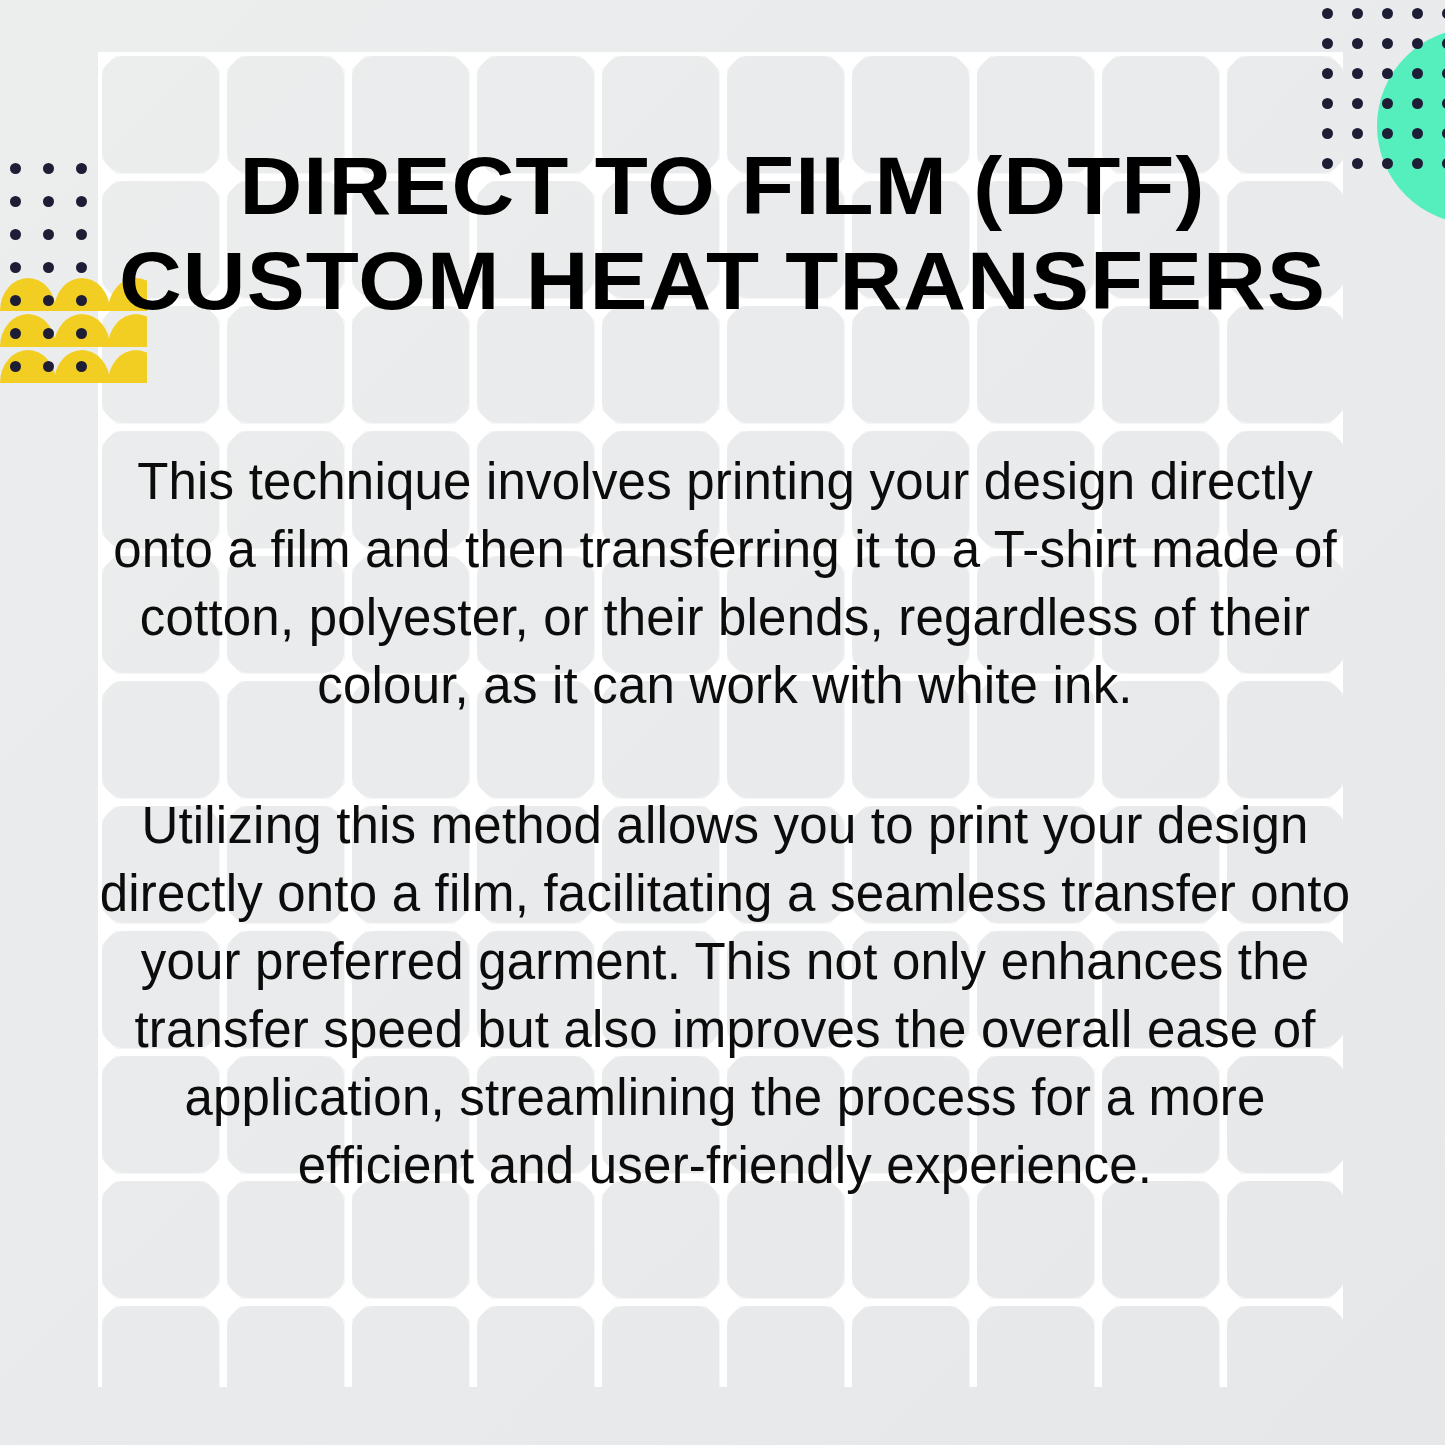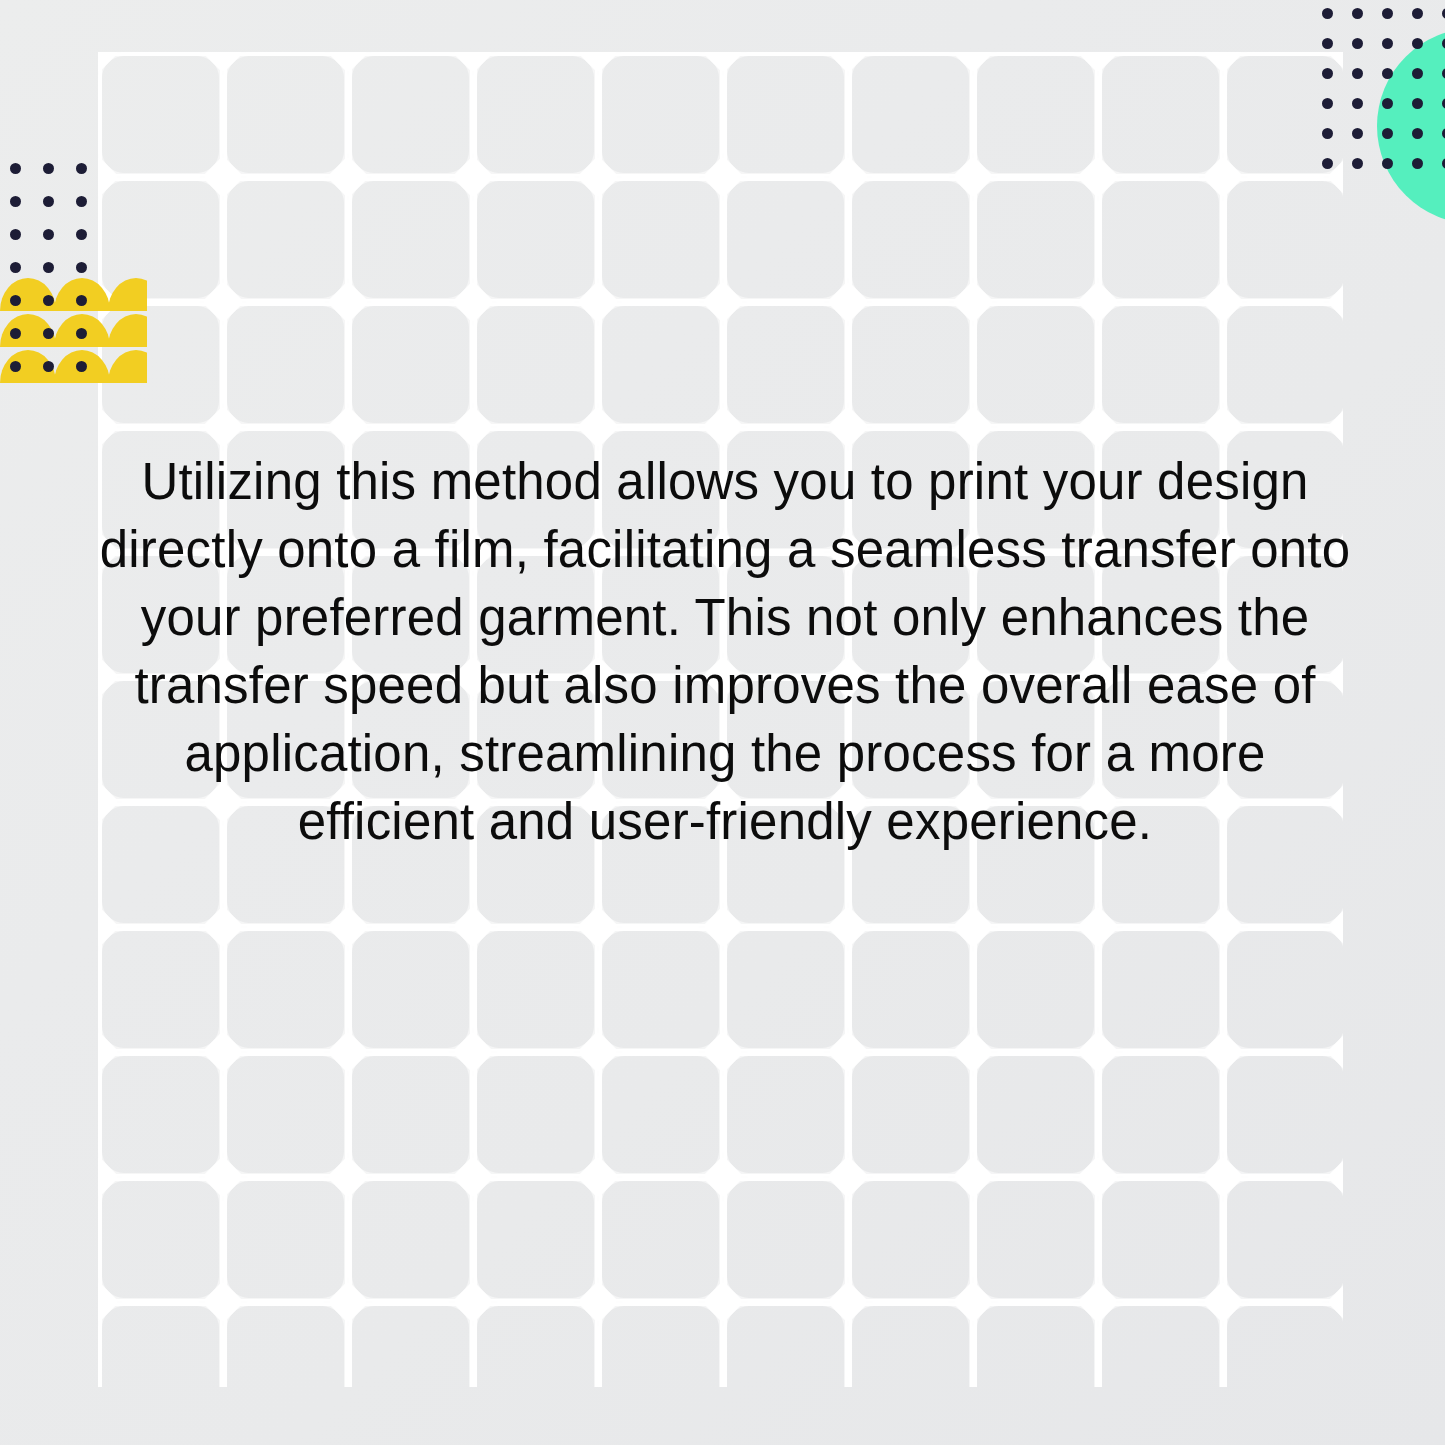--- a/index.html
+++ b/index.html
@@ -502,19 +502,24 @@
       </div>
       <div class="scallop-row" style="top: 72px;">
         <div class="dome" style="left: 0px; width: 56px; height: 33px; background: rgb(242, 206, 34);"></div>
         <div class="dome" style="left: 54px; width: 56px; height: 33px; background: rgb(242, 206, 34);"></div>
         <div class="dome" style="left: 108px; width: 56px; height: 33px; background: rgb(242, 206, 34);"></div>
       </div>
     </div>
 
   <div class="content" style="z-index: 10; position: absolute;">
 
+    <div class="title-block">
+      <span class="title-line">DIRECT TO FILM (DTF)</span>
+      <span class="title-line">CUSTOM HEAT TRANSFERS</span>
+    </div>
 
     <div class="body-block">
+      <p class="para">This technique involves printing your design directly onto a film and then transferring it to a T-shirt made of cotton, polyester, or their blends, regardless of their colour, as it can work with white ink.</p>
       <p class="para">Utilizing this method allows you to print your design directly onto a film, facilitating a seamless transfer onto your preferred garment. This not only enhances the transfer speed but also improves the overall ease of application, streamlining the process for a more efficient and user-friendly experience.</p>
     </div>
 
   </div>
 </div>
 
 </body></html>

